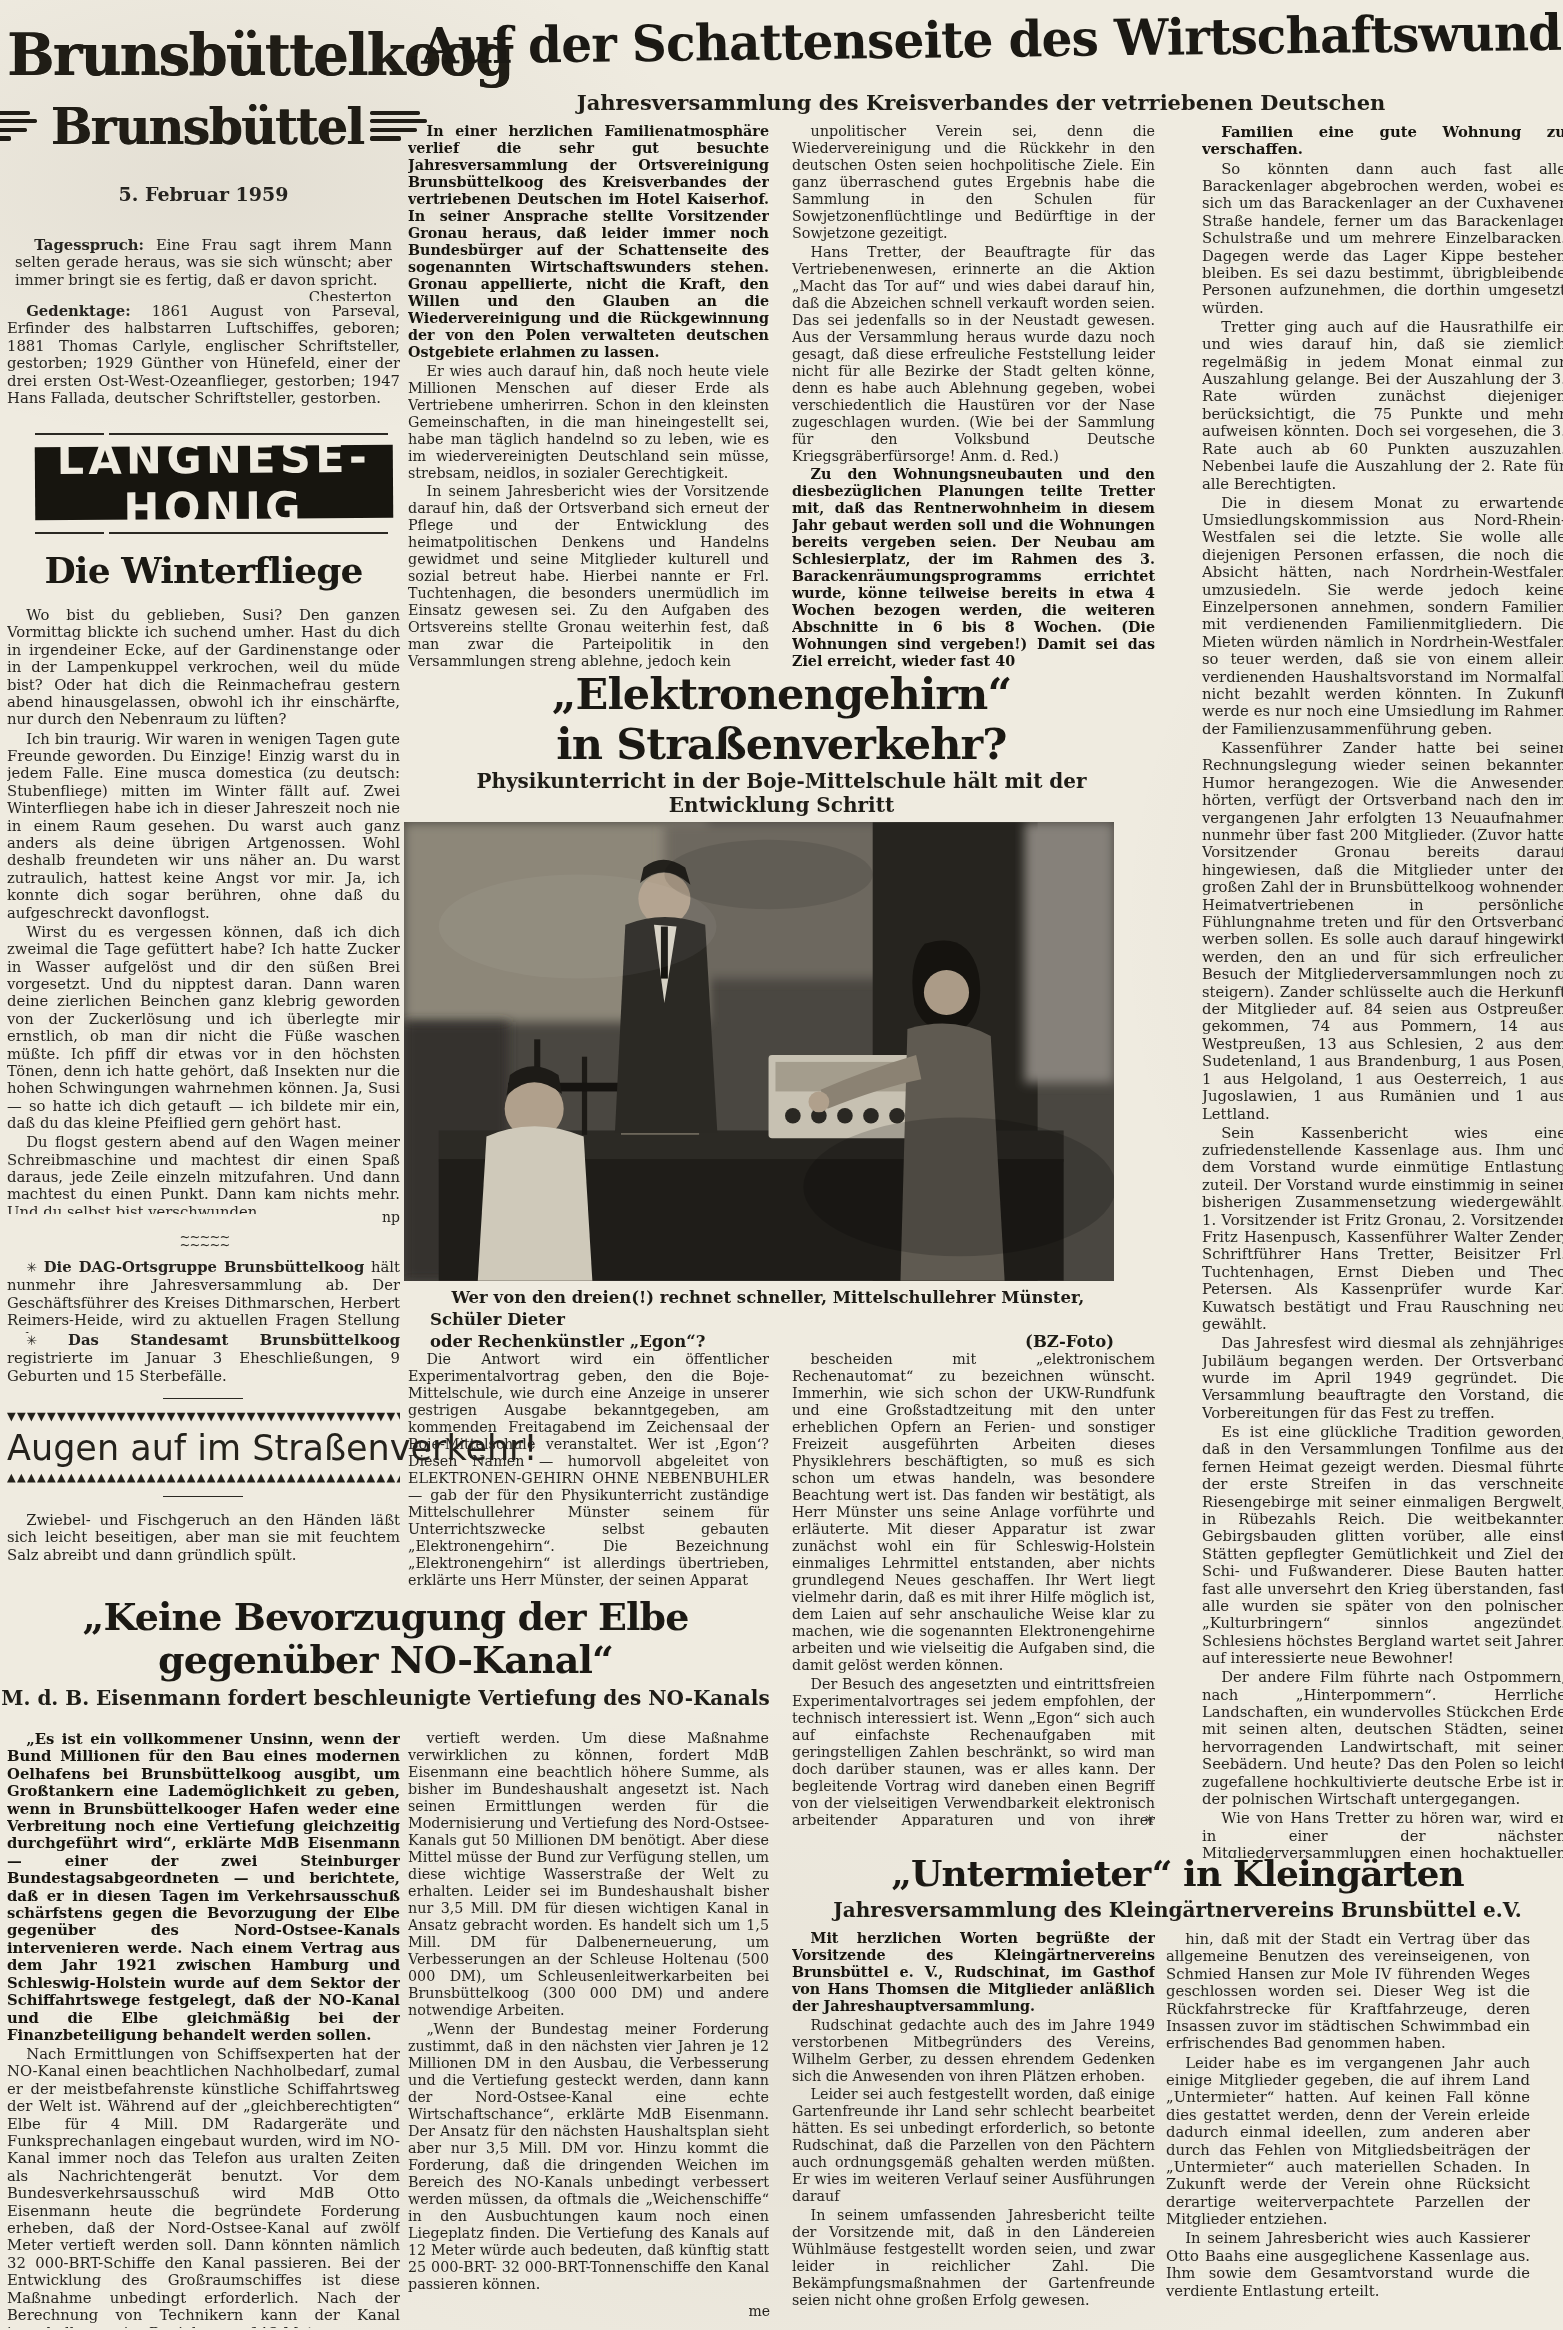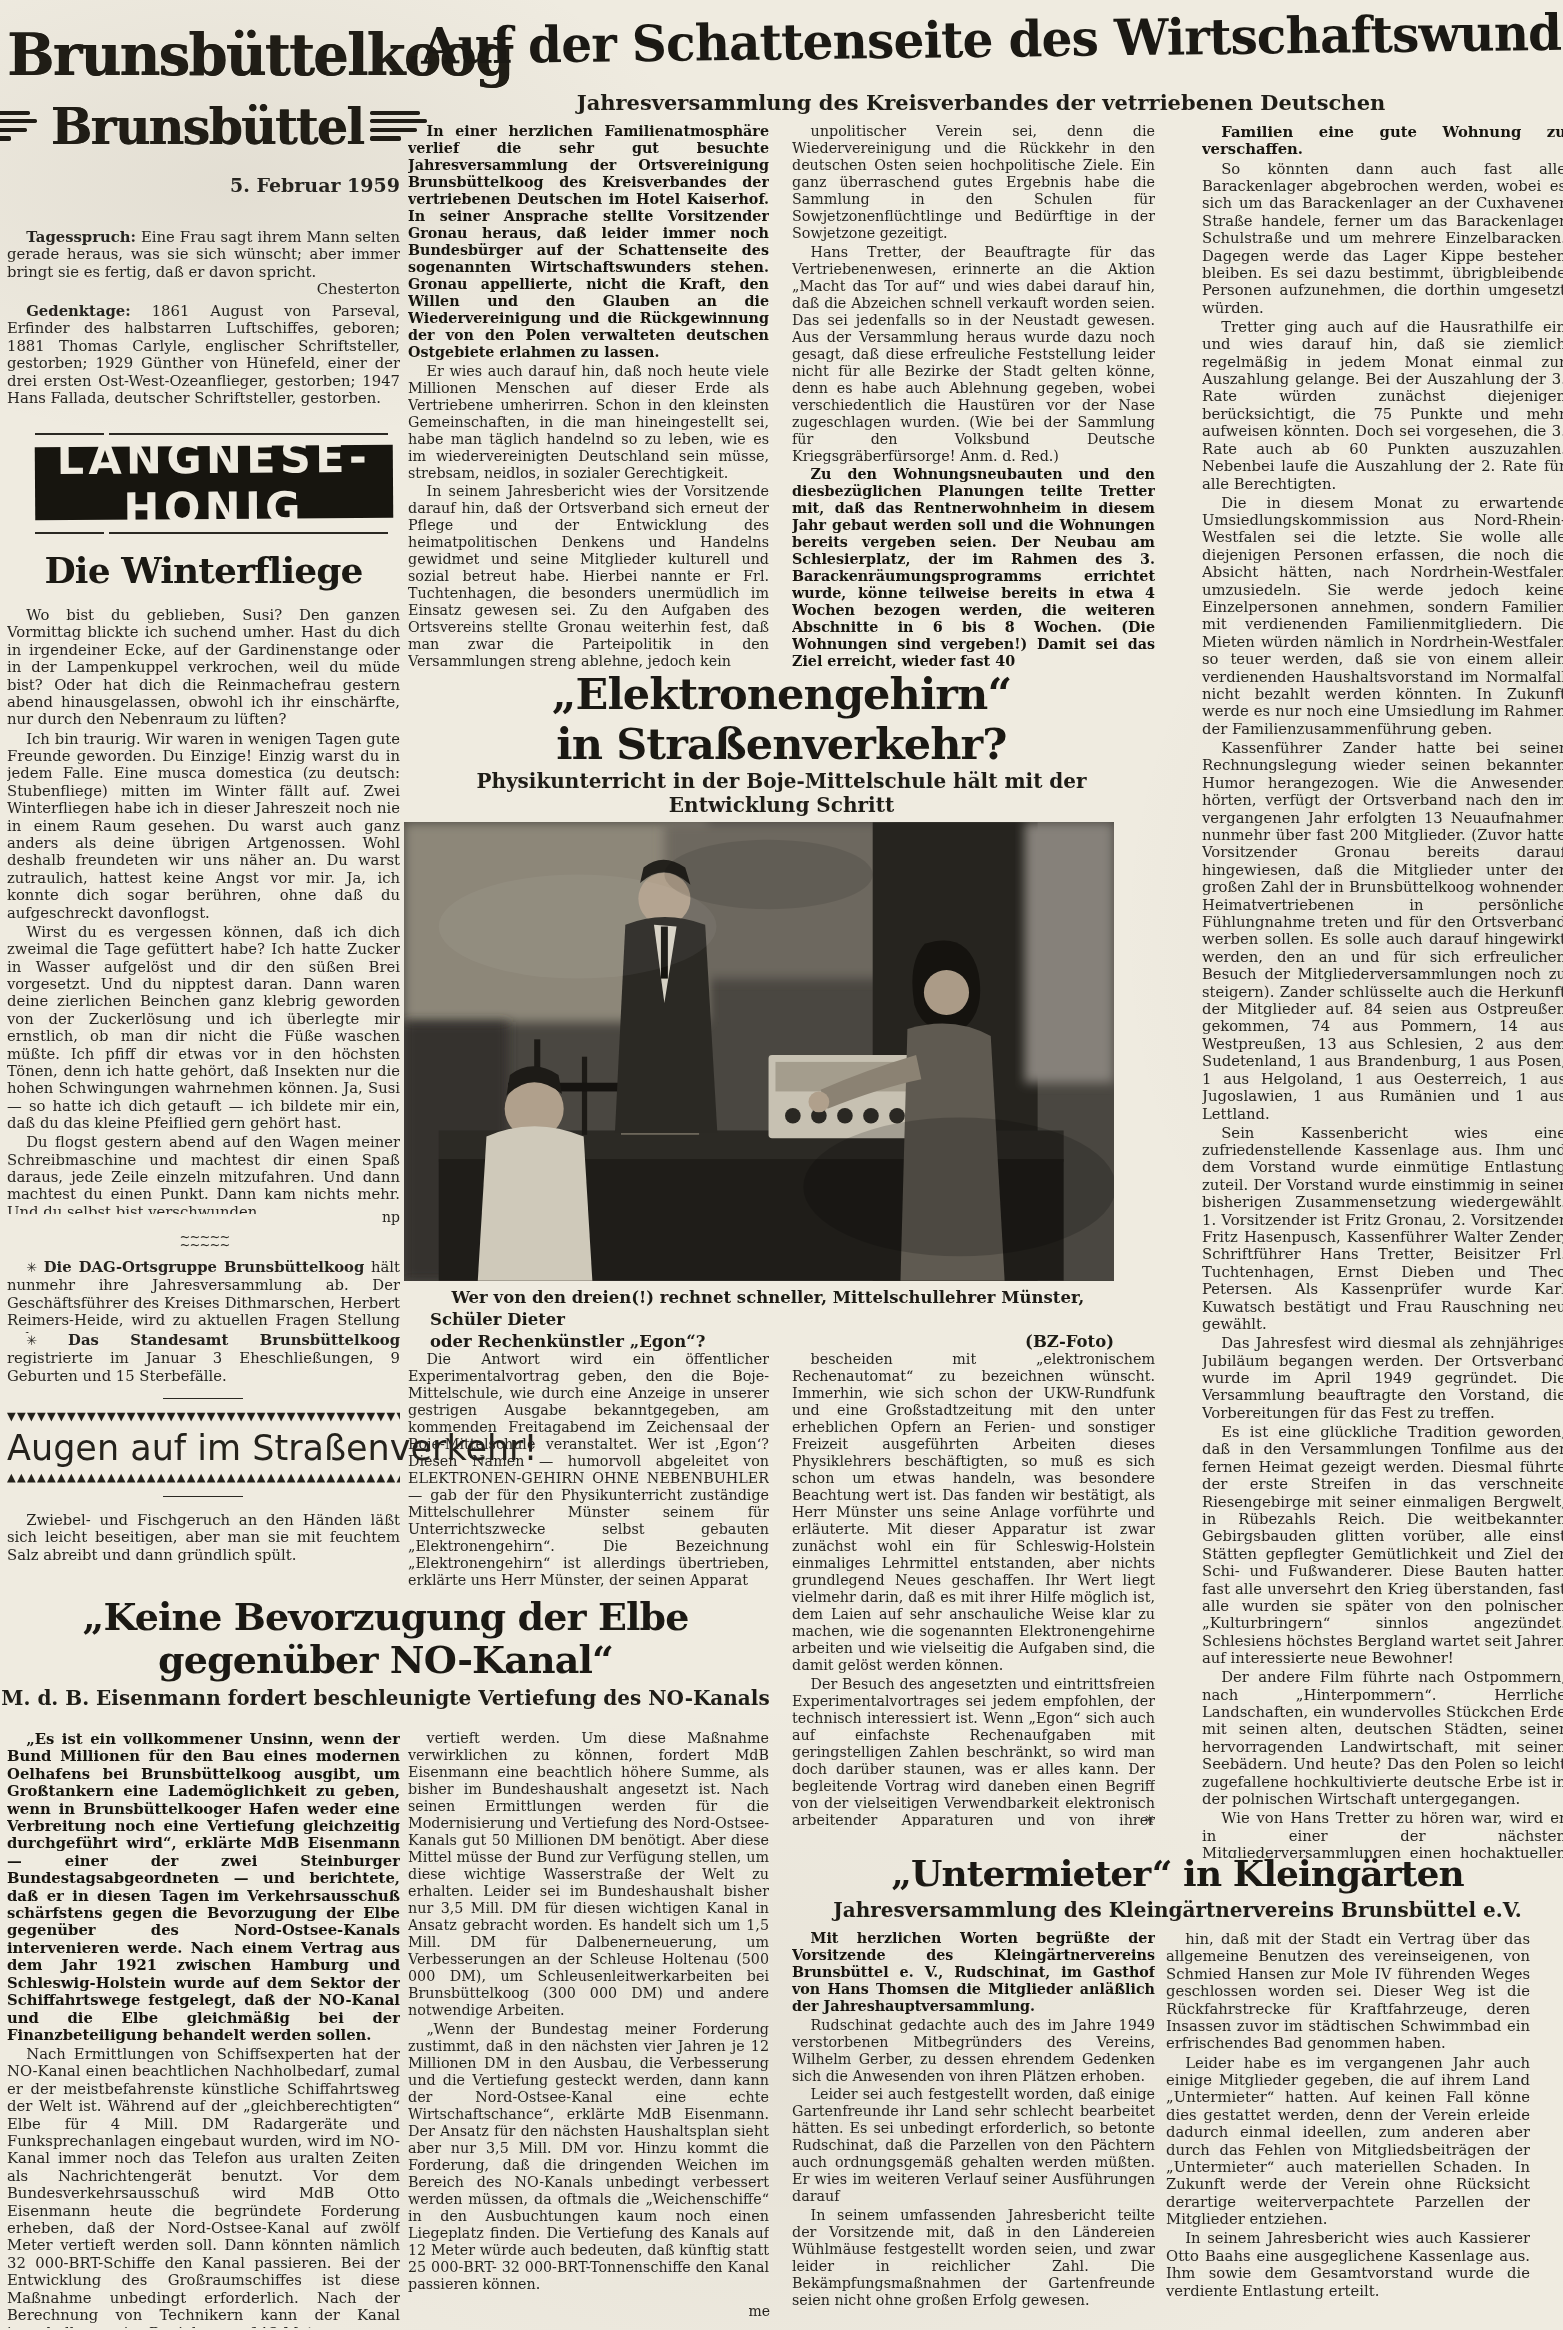--- a/index.html
+++ b/index.html
@@ -58,25 +58,25 @@
         <path d="M44 60 L56 66 L48 72 Z" fill="#efebe0"></path>
       </svg>
       <span class="fraktur" style="font-size:49px;line-height:52px;">Brunsbüttel</span>
       <span class="speed">
           <i style="width:50px;"></i>
           <i style="width:57px;"></i>
           <i style="width:47px;"></i>
           <i style="width:31px;"></i>
         </span>
     </div>
-    <div style="font-weight:bold;font-size:19px;margin-top:12px;text-align:right;">5. Februar 1959</div>
+    <div style="font-weight:bold;font-size:19px;margin-top:21px;">5. Februar 1959</div>
   </div>
 
   <div class="block body-text" style="left:7px;top:228px;width:393px;height:73px;">
-    <p style="text-indent:1.3em;margin:0;"><b>Tagesspruch:</b>
+    <p style="text-indent:1.3em;margin:8px;"><b>Tagesspruch:</b>
       <span>Eine Frau sagt ihrem Mann selten gerade heraus, was sie sich wünscht; aber immer bringt sie es fertig, daß er davon spricht.</span>
       <span style="float:right;">Chesterton</span></p>
   </div>
 
   <div class="block body-text" style="left:7px;top:302px;width:393px;height:126px;">
     <p style="margin:0;"><b>Gedenktage:</b>
       <span>1861 August von Parseval, Erfinder des halbstarren Luftschiffes, geboren; 1881 Thomas Carlyle, englischer Schriftsteller, gestorben; 1929 Günther von Hünefeld, einer der drei ersten Ost-West-Ozeanflieger, gestorben; 1947 Hans Fallada, deutscher Schriftsteller, gestorben.</span></p>
   </div>
 
   <div class="block rule2seg" style="left:35px;top:433px;width:353px;">

